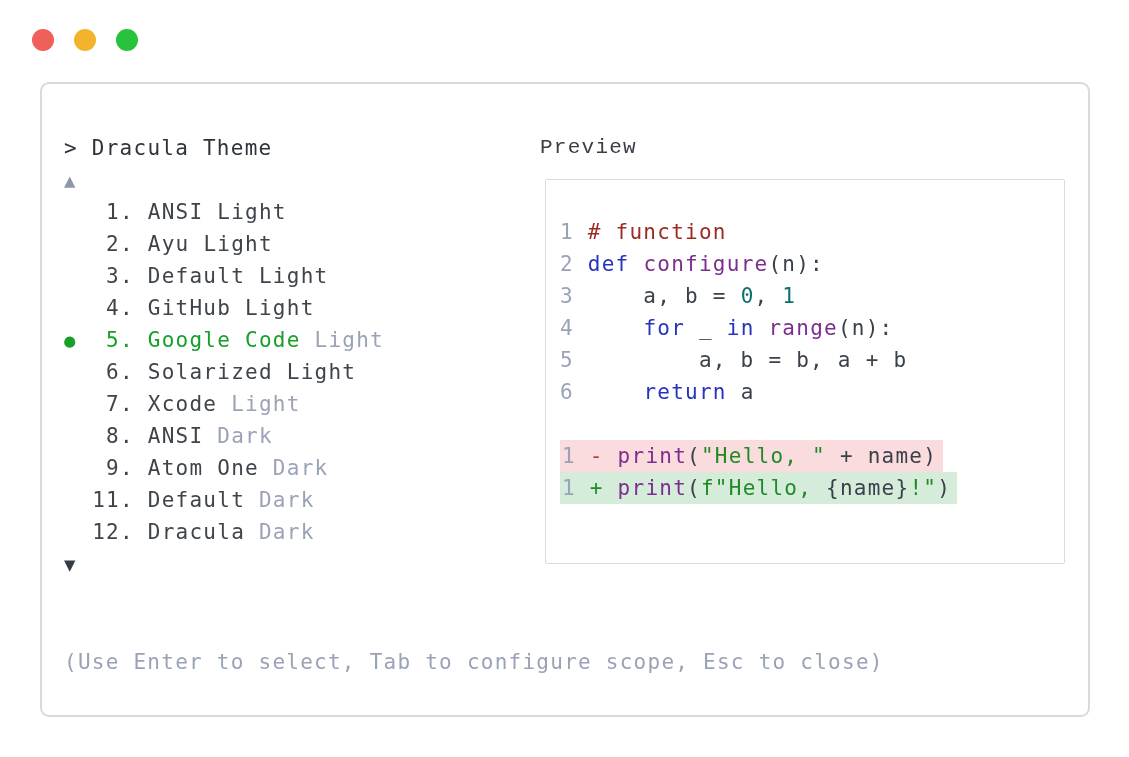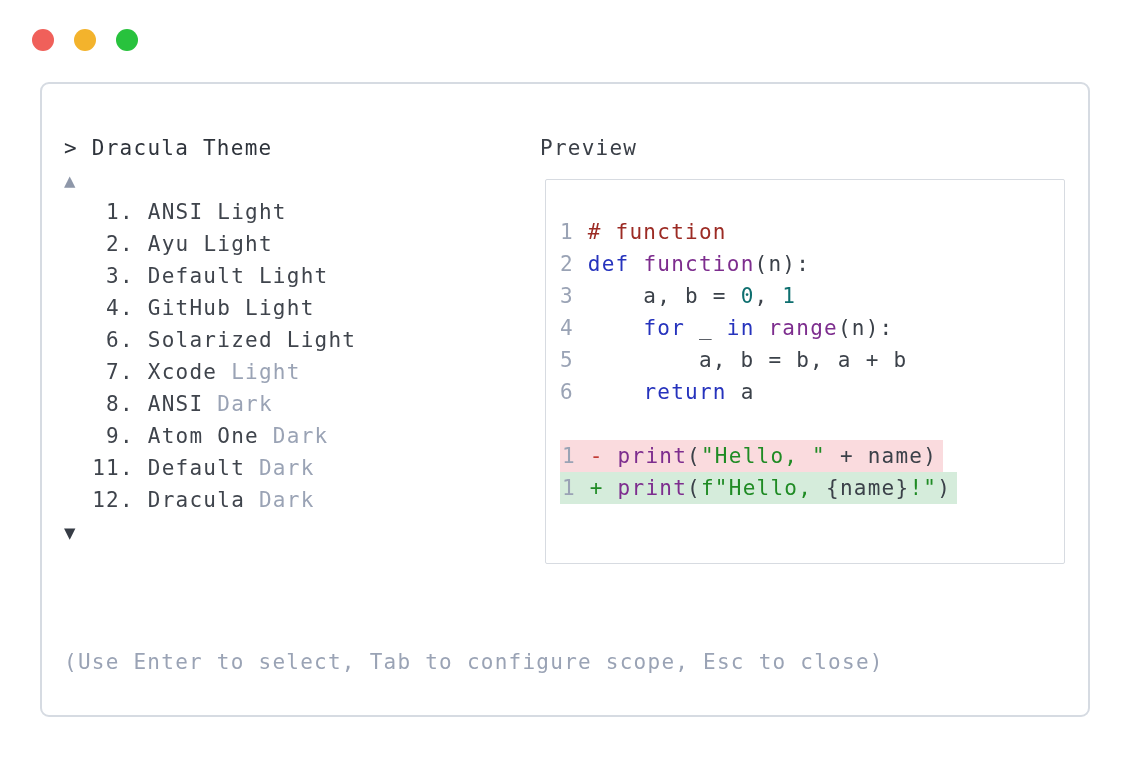--- a/index.html
+++ b/index.html
@@ -38,21 +38,21 @@
   .arrow-row{height:32px;line-height:32px;}
   .arrow-up{color:#8e97a9;font-size:19px;}
   .arrow-down{color:#363c45;font-size:19px;}
   .gutter{display:inline-block;width:28px;}
   .bullet{color:var(--selected-green);font-size:19px;}
   .num{display:inline-block;width:28px;text-align:right;}
   .item{cursor:default;}
   .item .muted{color:var(--text-muted);}
   .item.sel .num,.item.sel .dot,.item.sel .name{color:var(--selected-green);}
 
-  .preview-label{position:absolute;left:498px;top:48px;height:32px;line-height:32px;color:#3a3f47;}
+  .preview-label{position:absolute;left:498px;top:48px;height:32px;line-height:32px;color:#3a3f47;font-family:Liberation Mono, monospace;}
   .preview-box{
     position:absolute;left:503px;top:95px;width:520px;height:385px;
     border:1px solid #d7dbe1;border-radius:2px;background:#ffffff;
     padding:36px 0 0 14px;overflow:hidden;
   }
   .crow{height:32px;line-height:32px;white-space:pre;}
   .lineno{color:var(--text-muted);}
   .c-plain{color:#3b4149;}
   .c-comment{color:var(--syntax-comment);}
   .c-keyword{color:var(--syntax-keyword);}
@@ -80,36 +80,37 @@
 <div class="panel">
 
   <div class="left-col">
     <div class="row prompt-row"><span>&gt;</span><span> </span><span>Dracula Theme</span></div>
     <div class="row arrow-row"><span class="arrow-up">▲</span></div>
     <div>
         <div class="row item"><span class="gutter"></span><span class="num">1</span><span class="dot">.&nbsp;</span><span class="name">ANSI</span><span>&nbsp;</span><span class="variant">Light</span></div>
         <div class="row item"><span class="gutter"></span><span class="num">2</span><span class="dot">.&nbsp;</span><span class="name">Ayu</span><span>&nbsp;</span><span class="variant">Light</span></div>
         <div class="row item"><span class="gutter"></span><span class="num">3</span><span class="dot">.&nbsp;</span><span class="name">Default</span><span>&nbsp;</span><span class="variant">Light</span></div>
         <div class="row item"><span class="gutter"></span><span class="num">4</span><span class="dot">.&nbsp;</span><span class="name">GitHub</span><span>&nbsp;</span><span class="variant">Light</span></div>
+        <div class="row item sel"><span class="gutter"><span class="bullet">●</span></span><span class="num">5</span><span class="dot">.&nbsp;</span><span class="name">Google Code</span><span>&nbsp;</span><span class="variant muted">Light</span></div>
         <div class="row item"><span class="gutter"></span><span class="num">6</span><span class="dot">.&nbsp;</span><span class="name">Solarized</span><span>&nbsp;</span><span class="variant">Light</span></div>
         <div class="row item"><span class="gutter"></span><span class="num">7</span><span class="dot">.&nbsp;</span><span class="name">Xcode</span><span>&nbsp;</span><span class="variant muted">Light</span></div>
         <div class="row item"><span class="gutter"></span><span class="num">8</span><span class="dot">.&nbsp;</span><span class="name">ANSI</span><span>&nbsp;</span><span class="variant muted">Dark</span></div>
         <div class="row item"><span class="gutter"></span><span class="num">9</span><span class="dot">.&nbsp;</span><span class="name">Atom One</span><span>&nbsp;</span><span class="variant muted">Dark</span></div>
         <div class="row item"><span class="gutter"></span><span class="num">11</span><span class="dot">.&nbsp;</span><span class="name">Default</span><span>&nbsp;</span><span class="variant muted">Dark</span></div>
         <div class="row item"><span class="gutter"></span><span class="num">12</span><span class="dot">.&nbsp;</span><span class="name">Dracula</span><span>&nbsp;</span><span class="variant muted">Dark</span></div>
       </div>
     <div class="row arrow-row"><span class="arrow-down">▼</span></div>
   </div>
 
   <div class="preview-label">Preview</div>
 
   <div class="preview-box">
     <div>
         <div class="crow"><span class="lineno">1&nbsp;</span><span class="c-comment"># function</span></div>
-        <div class="crow"><span class="lineno">2&nbsp;</span><span class="c-keyword">def</span><span class="c-plain"> </span><span class="c-function">function</span><span class="c-plain">(n):</span></div>
+        <div class="crow"><span class="lineno">2&nbsp;</span><span class="c-keyword">def</span><span class="c-plain"> </span><span class="c-function">configure</span><span class="c-plain">(n):</span></div>
         <div class="crow"><span class="lineno">3&nbsp;</span><span class="c-plain">    a, b = </span><span class="c-number">0</span><span class="c-plain">, </span><span class="c-number">1</span></div>
         <div class="crow"><span class="lineno">4&nbsp;</span><span class="c-plain">    </span><span class="c-keyword">for</span><span class="c-plain"> _ </span><span class="c-keyword">in</span><span class="c-plain"> </span><span class="c-function">range</span><span class="c-plain">(n):</span></div>
         <div class="crow"><span class="lineno">5&nbsp;</span><span class="c-plain">        a, b = b, a + b</span></div>
         <div class="crow"><span class="lineno">6&nbsp;</span><span class="c-plain">    </span><span class="c-keyword">return</span><span class="c-plain"> a</span></div>
       </div>
     <div class="preview-diff">
         <div class="crow"><span class="hl removed"><span class="lineno">1&nbsp;</span><span class="sign-removed">-&nbsp;</span><span class="c-function">print</span><span class="c-plain">(</span><span class="c-string">"Hello, "</span><span class="c-plain"> + name)</span></span></div>
         <div class="crow"><span class="hl added"><span class="lineno">1&nbsp;</span><span class="sign-added">+&nbsp;</span><span class="c-function">print</span><span class="c-plain">(</span><span class="c-string">f"Hello, </span><span class="c-plain">{name}</span><span class="c-string">!"</span><span class="c-plain">)</span></span></div>
       </div>
   </div>

